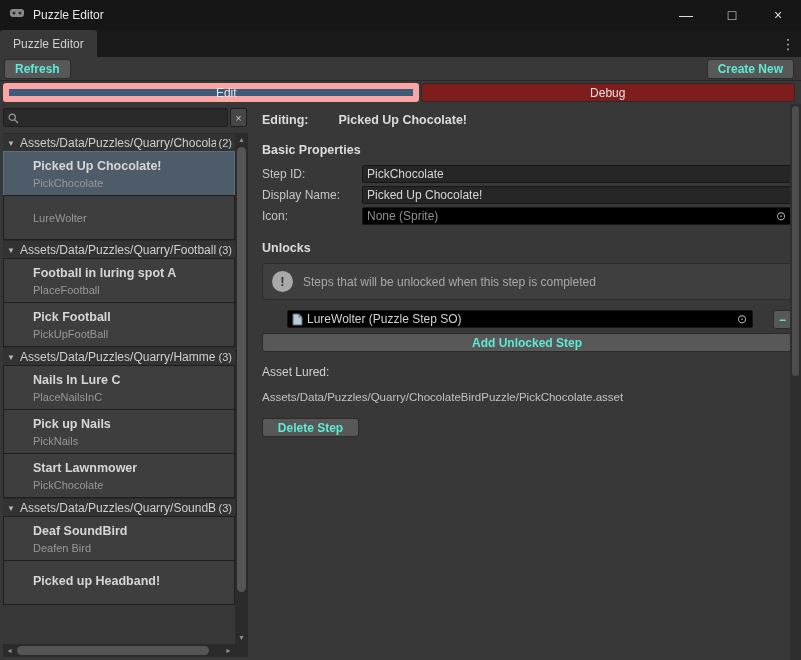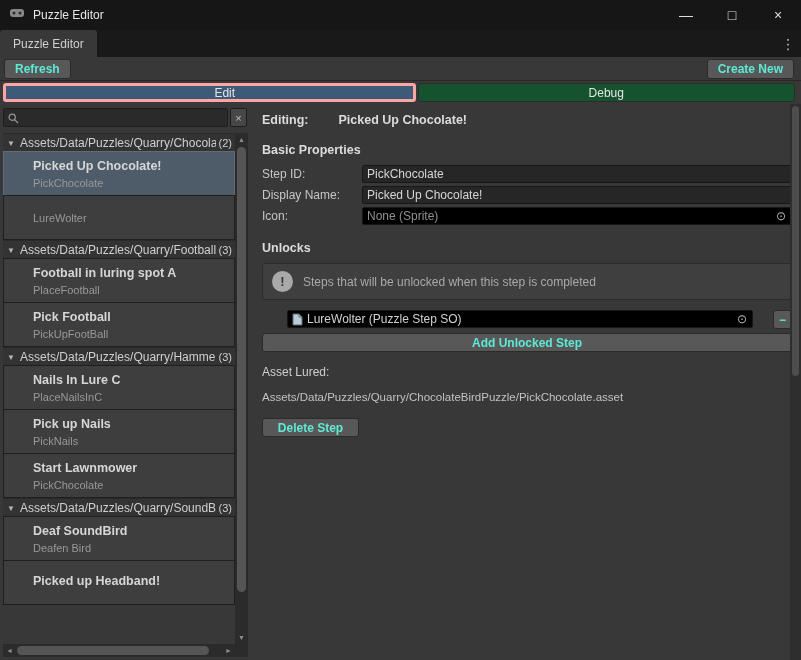--- a/index.html
+++ b/index.html
@@ -27,22 +27,22 @@
     background:#383838; border-bottom:1px solid #272727; display:flex; align-items:center;
     padding:0 7px 0 4px; }
   .btn { background:#585858; border:1px solid #2b2b2b; border-radius:3px; color:#5eead4;
     font-size:12px; height:20px; display:inline-flex; align-items:center; justify-content:center;
     padding:0 10px;font-weight:bold; }
   .spacer { flex:1; }
   
   .modetabs { position:absolute; top:83px; left:3px; width:792px; height:19px;
     display:flex; gap:2px; }
   .modetab { flex:1; display:flex; align-items:center; justify-content:center;
-    font-size:12px; color:#e4e4e4; background:#14532d; border:1px solid #2b2b2b; border-radius:3px; }
-  .modetab.active { background:#3d5b79; border:3px solid #fca5a5;padding-left:31px; }
+    font-size:12px; color:#e4e4e4; background:#7f1d1d; border:1px solid #2b2b2b; border-radius:3px; }
+  .modetab.active { background:#3d5b79; border:6px solid #fca5a5;padding-left:31px; }
   
   .sidebar { position:absolute; top:106px; left:3px; width:245px; bottom:3px; }
   .searchrow { height:19px; margin:2px 1px 4px 0; display:flex; gap:2px; }
   .searchbox { flex:1; position:relative; background:#2a2a2a; border:1px solid #1e1e1e;
     border-radius:2px; display:flex; align-items:center; }
   .searchbox svg { position:absolute; left:4px; top:4px; }
   .searchbox input { width:100%; height:100%; background:transparent; border:none; outline:none;
     color:#d8d8d8; font-size:12px; padding:0 4px 0 18px; font-family:inherit; }
   .clearbtn { width:17px; background:#474747; border:1px solid #1e1e1e; border-radius:2px;
     color:#c0c0c0; font-size:11px; display:flex; align-items:center; justify-content:center; }

